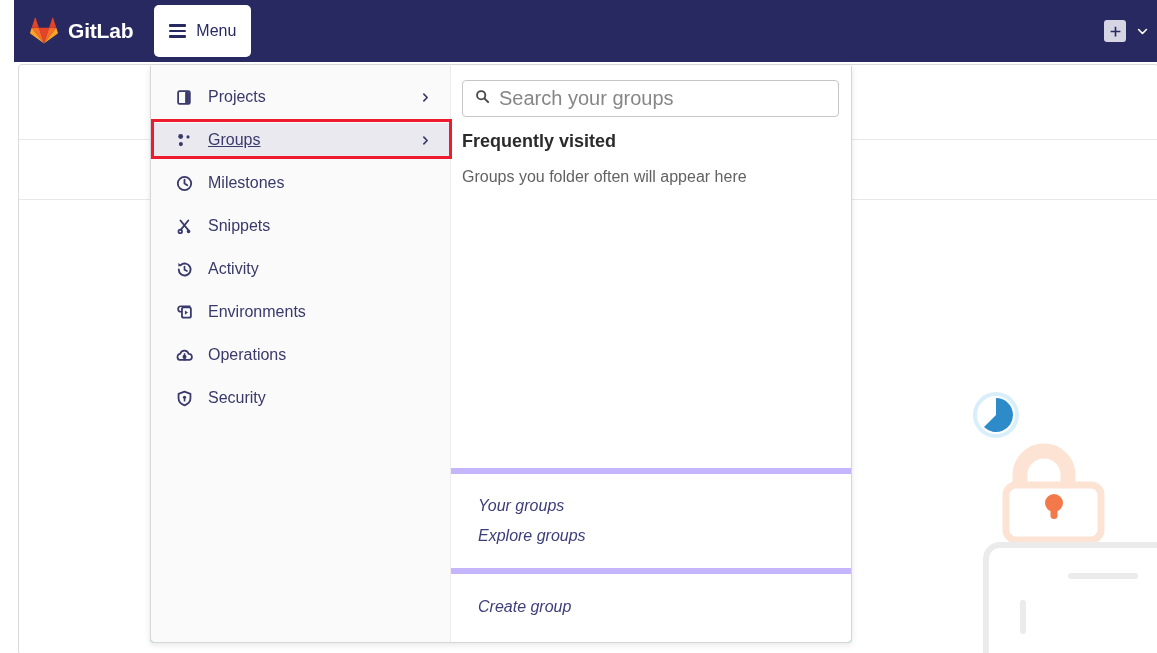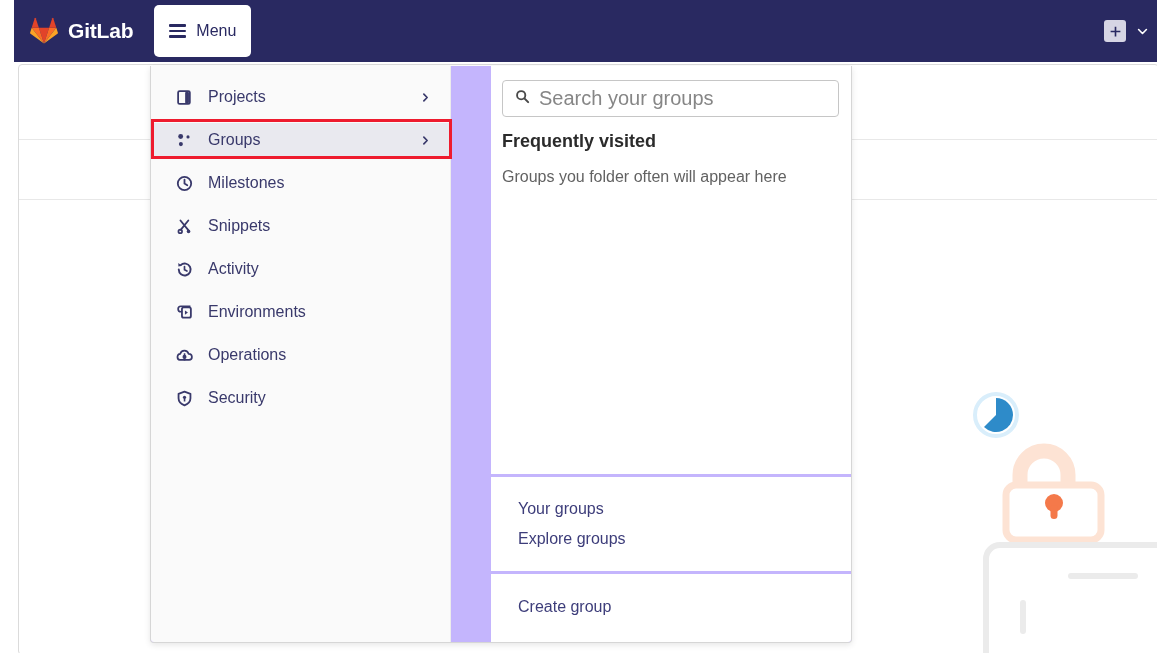--- a/index.html
+++ b/index.html
@@ -124,29 +124,28 @@
     width: 14px; height: 14px;
     display: flex; align-items: center; justify-content: center;
     cursor: pointer;
   }
 
   
   #mega-dropdown {
     position: absolute;
     left: 150px; top: 66px;
     width: 702px; height: 577px;
-    background: #c4b5fd;
+    background: #22c55e;
     border: 1px solid #d6d6d6;
     border-top: none;
     border-radius: 0 0 4px 4px;
     box-shadow: 0 2px 6px rgba(0,0,0,0.10);
     display: flex;
     z-index: 50;
     overflow: hidden;
-    gap: 40px;
   }
 
   
   #dropdown-nav {
     width: 300px;
     background: #fafafa;
     border-right: 1px solid #ececec;
     padding-top: 14px;
     flex: none;
   }
@@ -168,20 +167,21 @@
     display: flex; align-items: center; justify-content: center;
     margin-right: 14px;
   }
   .nav-item .nav-label { flex: 1; white-space: nowrap; }
   .nav-item .nav-chevron {
     width: 14px; height: 14px;
     display: flex; align-items: center; justify-content: center;
   }
   .nav-item.is-active {
     background: #e9e9ef;
+    text-decoration: underline;
   }
   .nav-item.is-highlighted::after {
     content: "";
     position: absolute;
     left: 0px; top: -4px;
     width: 295px; height: 34px;
     border: 3px solid #ee1b2e;
     pointer-events: none;
   }
 
@@ -222,22 +222,23 @@
     color: #2b2b2b;
   }
   #frequently-visited-empty {
     margin: 16px 0 0 11px;
     font-size: 16px;
     color: #626262;
   }
   #panel-spacer { flex: 1; }
 
   .panel-links {
-    border-top: 3px solid #c4b5fd;
+    border-top: 6px solid #c4b5fd;
     padding: 17px 0 17px 0;
+    font-style: italic;
   }
   .panel-link {
     display: block;
     font-size: 16px;
     color: #3d3d7a;
     text-decoration: none;
     padding: 0 0 0 27px;
     line-height: 30px;
     cursor: pointer;
   }

